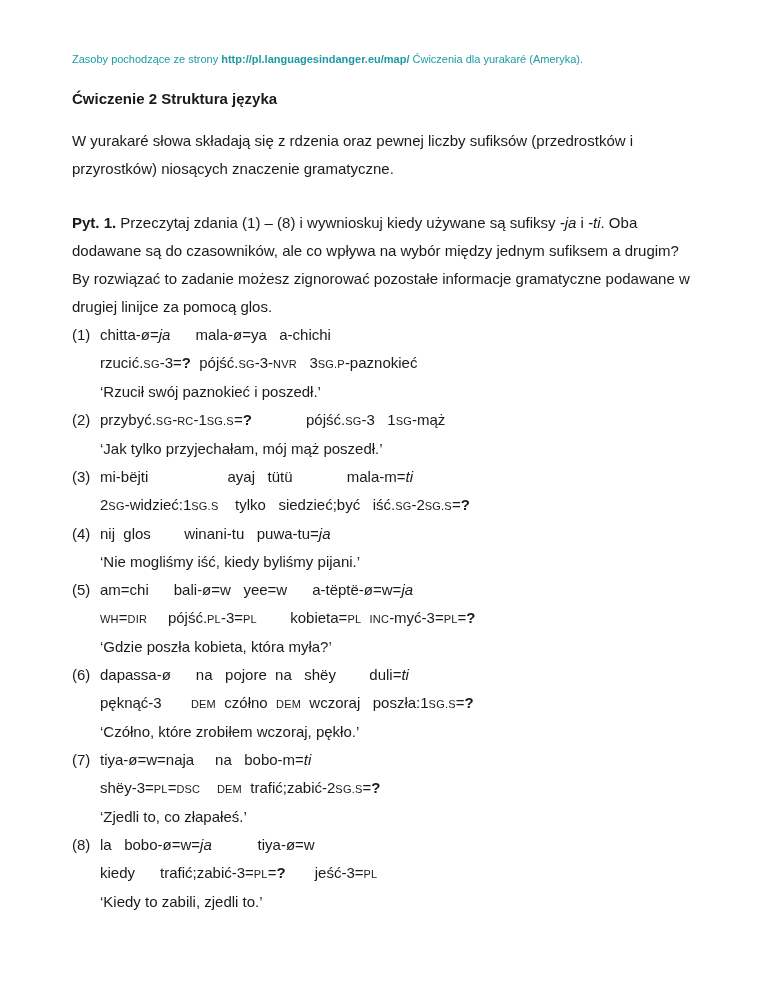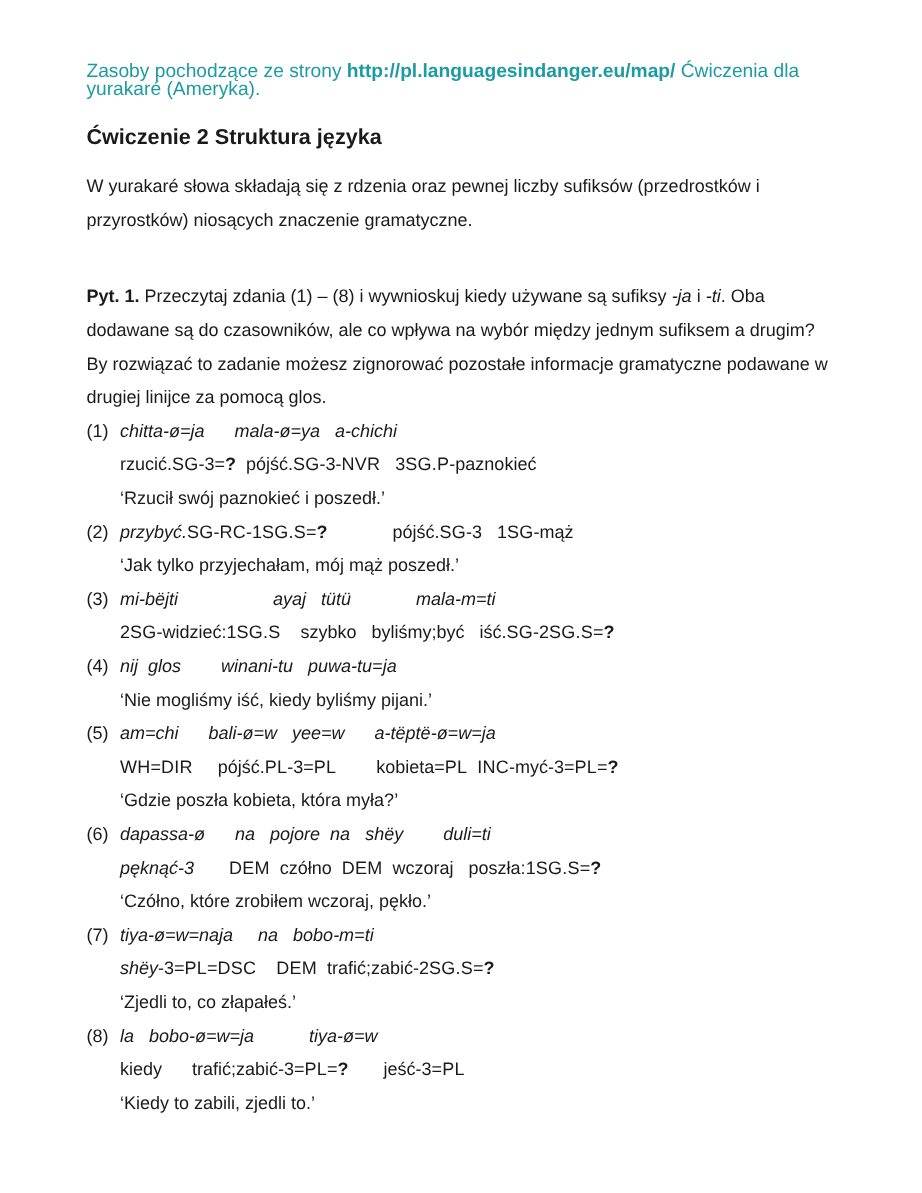--- a/index.html
+++ b/index.html
@@ -17,47 +17,47 @@
   .page {
     box-sizing: border-box;
     width: 768px;
     min-height: 994px;
     padding: 52px 72px 40px 72px;
     background: #ffffff;
   }
   .note {
     color: #1d9ba3;
     font-weight: 700;
-    font-size: 16px;
+    font-size: 11px;
     line-height: 15px;
     margin: 0 0 18px 0;
   }
   .note .seg-link {
     color: #1d9ba3;
     cursor: pointer;
   }
   .title {
-    font-size: 18px;
+    font-size: 15px;
     font-weight: 700;
     line-height: 28px;
     margin: 0 0 14px 0;
   }
   .para {
     font-size: 15px;
     line-height: 28px;
     margin: 0;
   }
   .intro {
-    margin-bottom: 36px;
+    margin-bottom: 26px;
   }
   .seg-n { font-style: normal; font-weight: 400; }
   .seg-b { font-weight: 700; }
-  .seg-i { font-style: italic; }
+  .seg-i { }
   .seg-bi { font-weight: 400; font-style: italic; }
-  .seg-sc { font-size: 15px; letter-spacing: 0.2px; }
+  .seg-sc { font-size: 11px; letter-spacing: 0.2px; }
   .examples { margin: 0; }
   .example { display: flex; }
   .example-number {
     flex: none;
     width: 28px;
     font-size: 15px;
     line-height: 28px;
   }
   .example-body { flex: 1; min-width: 0; }
   .example-line {
@@ -94,21 +94,21 @@
         <div class="example-number">(2)</div>
         <div class="example-body">
           <div class="example-line"><span class="seg-i">przybyć.</span><span class="seg-sc">SG</span><span class="seg-n">-</span><span class="seg-sc">RC</span><span class="seg-n">-1</span><span class="seg-sc">SG.S</span><span class="seg-n">=</span><span class="seg-b">?</span><span class="seg-n">             pójść.</span><span class="seg-sc">SG</span><span class="seg-n">-3   1</span><span class="seg-sc">SG</span><span class="seg-n">-mąż</span></div>
           <div class="example-line">‘Jak tylko przyjechałam, mój mąż poszedł.’</div>
         </div>
       </div>
       <div class="example">
         <div class="example-number">(3)</div>
         <div class="example-body">
           <div class="example-line"><span class="seg-i">mi-bëjti                   ayaj   tütü             mala-m=</span><span class="seg-bi">ti</span></div>
-          <div class="example-line"><span class="seg-n">2</span><span class="seg-sc">SG</span><span class="seg-n">-widzieć:1</span><span class="seg-sc">SG.S</span><span class="seg-n">    szybko   byliśmy;być   iść.</span><span class="seg-sc">SG</span><span class="seg-n">-2</span><span class="seg-sc">SG.S</span><span class="seg-n">=</span><span class="seg-b">?</span></div>
+          <div class="example-line"><span class="seg-n">2</span><span class="seg-sc">SG</span><span class="seg-n">-widzieć:1</span><span class="seg-sc">SG.S</span><span class="seg-n">    tylko   siedzieć;być   iść.</span><span class="seg-sc">SG</span><span class="seg-n">-2</span><span class="seg-sc">SG.S</span><span class="seg-n">=</span><span class="seg-b">?</span></div>
         </div>
       </div>
       <div class="example">
         <div class="example-number">(4)</div>
         <div class="example-body">
           <div class="example-line"><span class="seg-i">nij  glos        winani-tu   puwa-tu=</span><span class="seg-bi">ja</span></div>
           <div class="example-line">‘Nie mogliśmy iść, kiedy byliśmy pijani.’</div>
         </div>
       </div>
       <div class="example">

